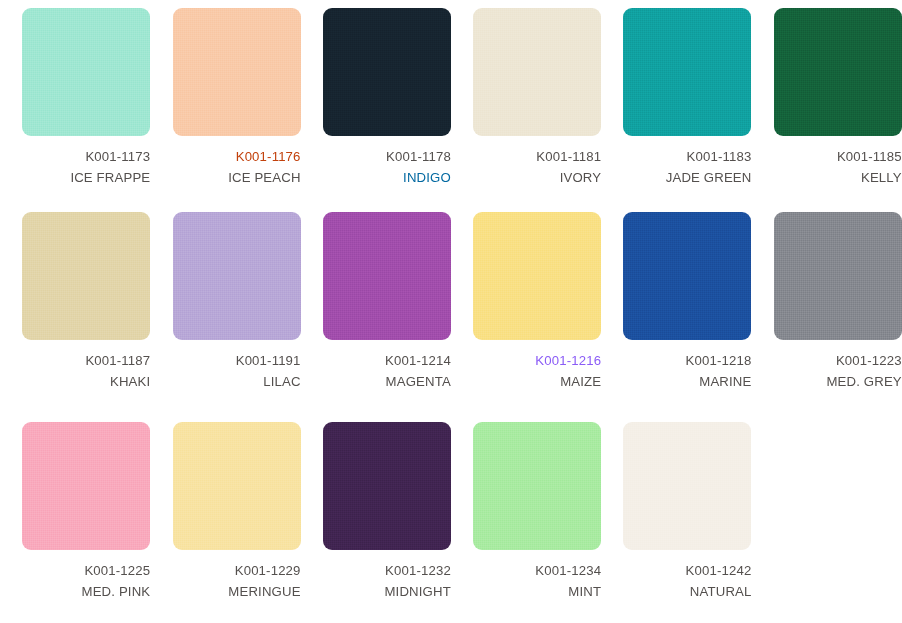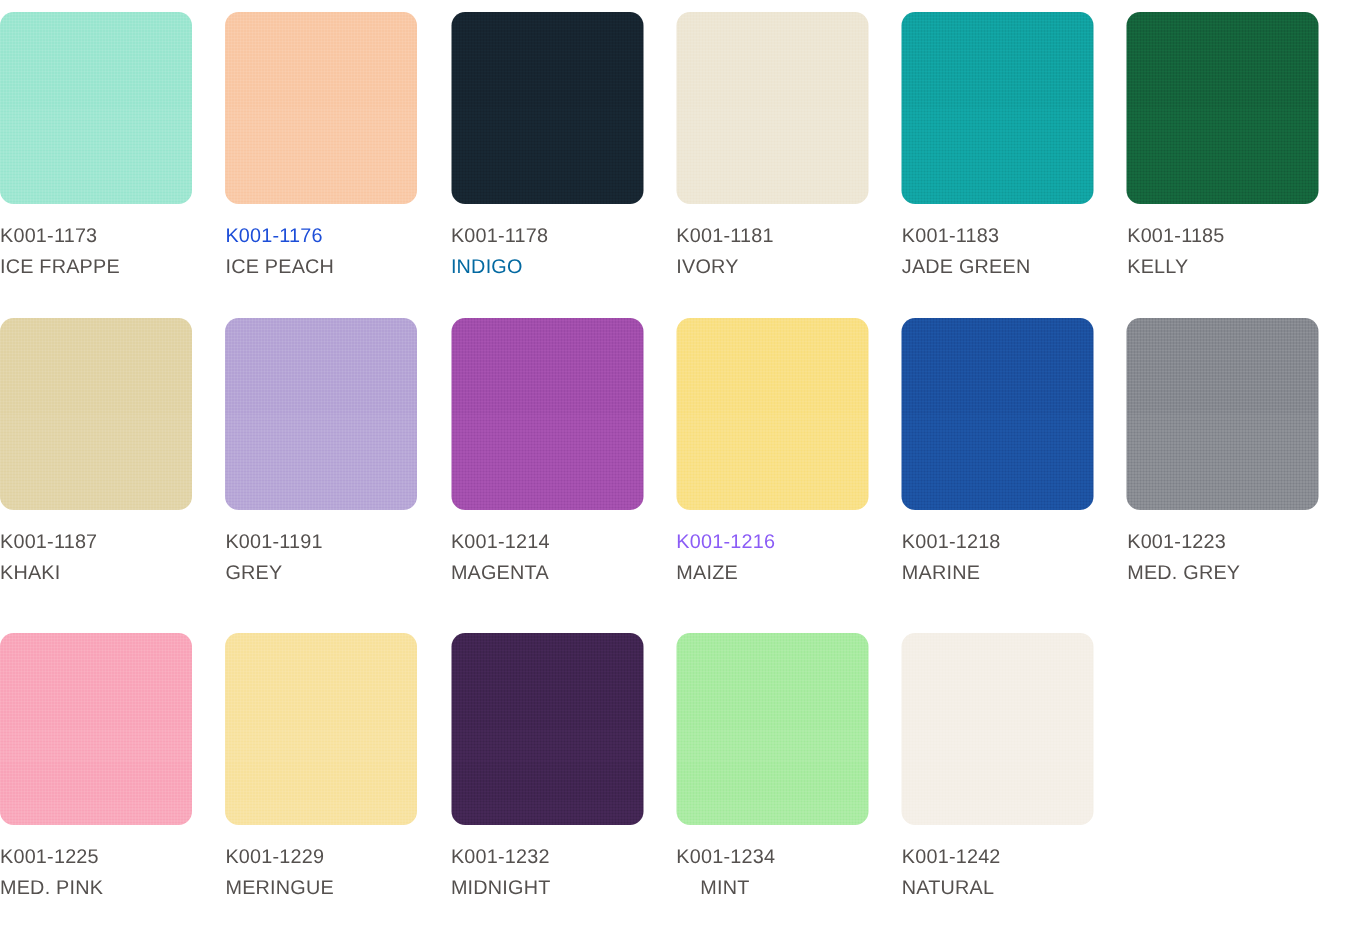--- a/index.html
+++ b/index.html
@@ -21,21 +21,21 @@
     grid-template-rows: 204px 210px 209px;
     width: 902px;
     height: 623px;
     box-sizing: border-box;
   }
 
   .swatch-cell {
     position: relative;
     display: flex;
     flex-direction: column;
-    align-items: flex-start;
+    align-items: flex-end;
   }
 
   .swatch-chip {
     width: 128px;
     height: 128px;
     border-radius: 9px;
     margin-top: 8px;
     position: relative;
     overflow: hidden;
   }
@@ -74,21 +74,21 @@
 <body>
 
 <div id="swatch-grid" style="background: rgb(255, 255, 255);">
     <div class="swatch-cell">
       <div class="swatch-chip" style="background: rgb(158, 231, 209);"></div>
       <div class="swatch-label swatch-code" style="color: rgb(84, 80, 78);">K001-1173</div>
       <div class="swatch-label swatch-name" style="color: rgb(84, 80, 78);">ICE FRAPPE</div>
     </div>
     <div class="swatch-cell">
       <div class="swatch-chip" style="background: rgb(249, 201, 167);"></div>
-      <div class="swatch-label swatch-code" style="color: #1d4ed8;">K001-1176</div>
+      <div class="swatch-label swatch-code" style="color: #c2410c;">K001-1176</div>
       <div class="swatch-label swatch-name" style="color: rgb(84, 80, 78);">ICE PEACH</div>
     </div>
     <div class="swatch-cell">
       <div class="swatch-chip" style="background: rgb(22, 36, 47);"></div>
       <div class="swatch-label swatch-code" style="color: rgb(84, 80, 78);">K001-1178</div>
       <div class="swatch-label swatch-name" style="color: #0369a1;">INDIGO</div>
     </div>
     <div class="swatch-cell">
       <div class="swatch-chip" style="background: rgb(237, 230, 211);"></div>
       <div class="swatch-label swatch-code" style="color: rgb(84, 80, 78);">K001-1181</div>
@@ -105,21 +105,21 @@
       <div class="swatch-label swatch-name" style="color: rgb(84, 80, 78);">KELLY</div>
     </div>
     <div class="swatch-cell">
       <div class="swatch-chip" style="background: rgb(226, 213, 168);"></div>
       <div class="swatch-label swatch-code" style="color: rgb(84, 80, 78);">K001-1187</div>
       <div class="swatch-label swatch-name" style="color: rgb(84, 80, 78);">KHAKI</div>
     </div>
     <div class="swatch-cell">
       <div class="swatch-chip" style="background: rgb(183, 166, 215);"></div>
       <div class="swatch-label swatch-code" style="color: rgb(84, 80, 78);">K001-1191</div>
-      <div class="swatch-label swatch-name" style="color: rgb(84, 80, 78);">GREY</div>
+      <div class="swatch-label swatch-name" style="color: rgb(84, 80, 78);">LILAC</div>
     </div>
     <div class="swatch-cell">
       <div class="swatch-chip" style="background: rgb(160, 76, 171);"></div>
       <div class="swatch-label swatch-code" style="color: rgb(84, 80, 78);">K001-1214</div>
       <div class="swatch-label swatch-name" style="color: rgb(84, 80, 78);">MAGENTA</div>
     </div>
     <div class="swatch-cell">
       <div class="swatch-chip" style="background: rgb(249, 224, 131);"></div>
       <div class="swatch-label swatch-code" style="color: #8b5cf6;">K001-1216</div>
       <div class="swatch-label swatch-name" style="color: rgb(84, 80, 78);">MAIZE</div>

